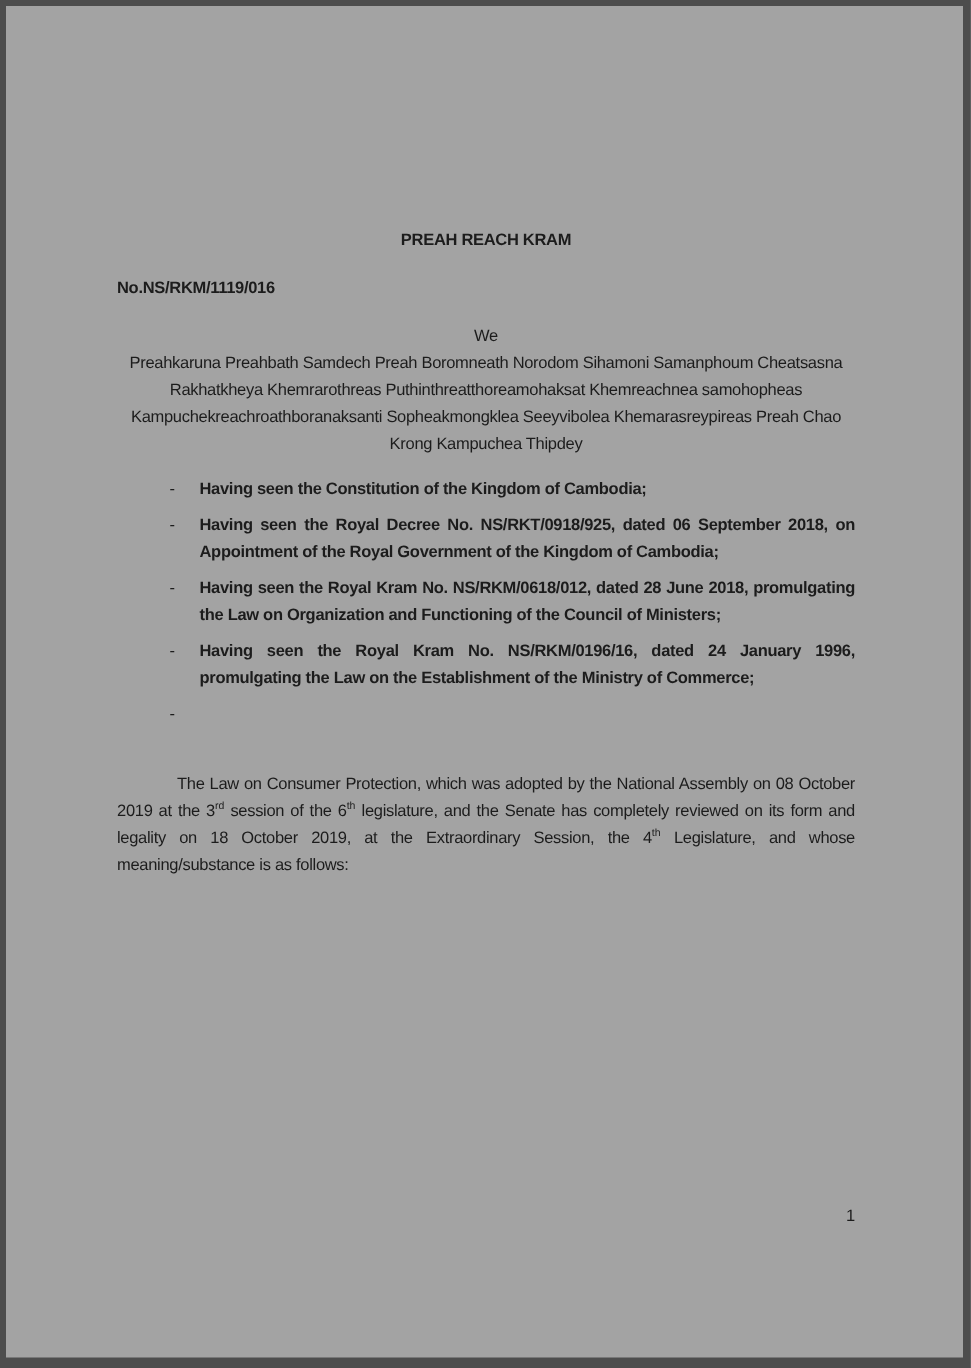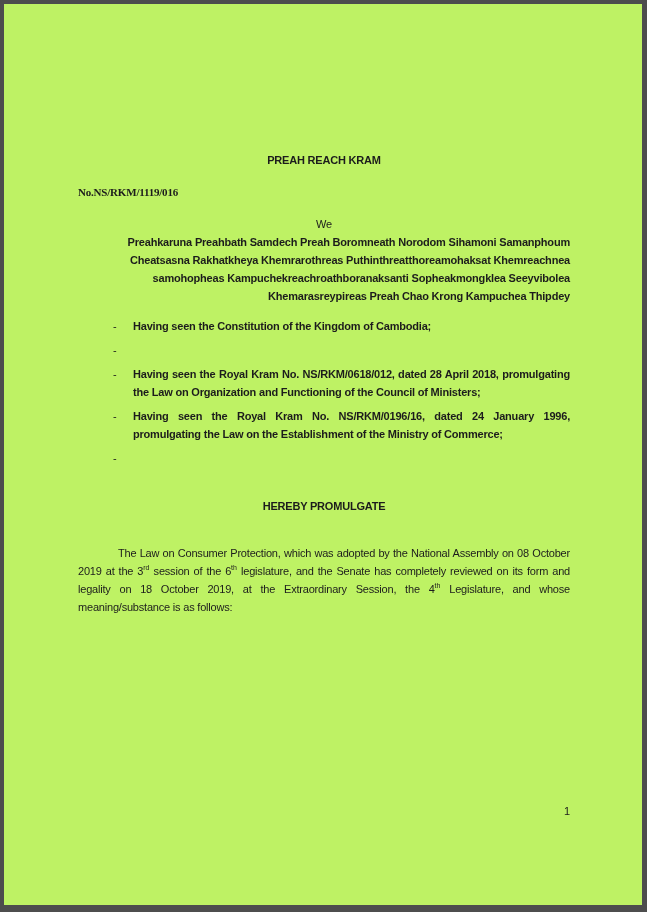--- a/index.html
+++ b/index.html
@@ -9,50 +9,49 @@
     height: 912px;
     background: #4d4d4d;
     overflow: hidden;
   }
   .page {
     position: absolute;
     left: 4px;
     top: 4px;
     right: 5px;
     bottom: 7px;
-    background: #bef264;
+    background: #a3a3a3;
   }
   .content {
     position: relative;
     height: 100%;
     box-sizing: border-box;
     padding: 147px 72px 0 74px;
     font-family: "Liberation Sans", sans-serif;
     font-size: 11px;
     line-height: 18px;
     letter-spacing: -0.2px;
     color: #1c1c1c;
   }
   .doc-title {
     text-align: center;
     font-weight: bold;
   }
   .doc-number {
     margin-top: 14px;
     font-weight: bold;
-    font-family: Liberation Serif, serif;
   }
   .we-heading {
     margin-top: 14px;
     text-align: center;
     font-weight: normal;
   }
   .royal-title {
-    text-align: right;
-    font-weight: bold;
+    text-align: center;
+    font-weight: normal;
   }
   .having-list {
     margin-top: 12px;
   }
   .having-item {
     display: flex;
     margin-top: 6px;
   }
   .having-item:first-child {
     margin-top: 0;
@@ -104,34 +103,34 @@
 
     <div class="royal-title">Preahkaruna Preahbath Samdech Preah Boromneath Norodom Sihamoni Samanphoum Cheatsasna Rakhatkheya Khemrarothreas Puthinthreatthoreamohaksat Khemreachnea samohopheas Kampuchekreachroathboranaksanti Sopheakmongklea Seeyvibolea Khemarasreypireas Preah Chao Krong Kampuchea Thipdey</div>
 
     <div class="having-list">
         <div class="having-item">
           <span class="having-marker">-</span>
           <span class="having-text">Having seen the Constitution of the Kingdom of Cambodia;</span>
         </div>
         <div class="having-item">
           <span class="having-marker">-</span>
+          <span class="having-text">Having seen the Royal Decree No. NS/RKT/0918/925, dated 06 September 2018, on Appointment of the Royal Government of the Kingdom of Cambodia;</span>
         </div>
         <div class="having-item">
           <span class="having-marker">-</span>
-          <span class="having-text">Having seen the Royal Kram No. NS/RKM/0618/012, dated 28 April 2018, promulgating the Law on Organization and Functioning of the Council of Ministers;</span>
+          <span class="having-text">Having seen the Royal Kram No. NS/RKM/0618/012, dated 28 June 2018, promulgating the Law on Organization and Functioning of the Council of Ministers;</span>
         </div>
         <div class="having-item">
           <span class="having-marker">-</span>
           <span class="having-text">Having seen the Royal Kram No. NS/RKM/0196/16, dated 24 January 1996, promulgating the Law on the Establishment of the Ministry of Commerce;</span>
         </div>
         <div class="having-item">
           <span class="having-marker">-</span>
         </div>
       </div>
 
-    <div class="promulgate-heading">HEREBY PROMULGATE</div>
 
     <div class="closing-paragraph"><span>The Law on Consumer Protection, which was adopted by the National Assembly on 08 October 2019 at the 3</span><sup>rd</sup><span> session of the 6</span><sup>th</sup><span> legislature, and the Senate has completely reviewed on its form and legality on 18 October 2019, at the Extraordinary Session, the 4</span><sup>th</sup><span> Legislature, and whose meaning/substance is as follows:</span></div>
 
     <div class="page-number">1</div>
 
   </div>
 </div>
 
 </body></html>

